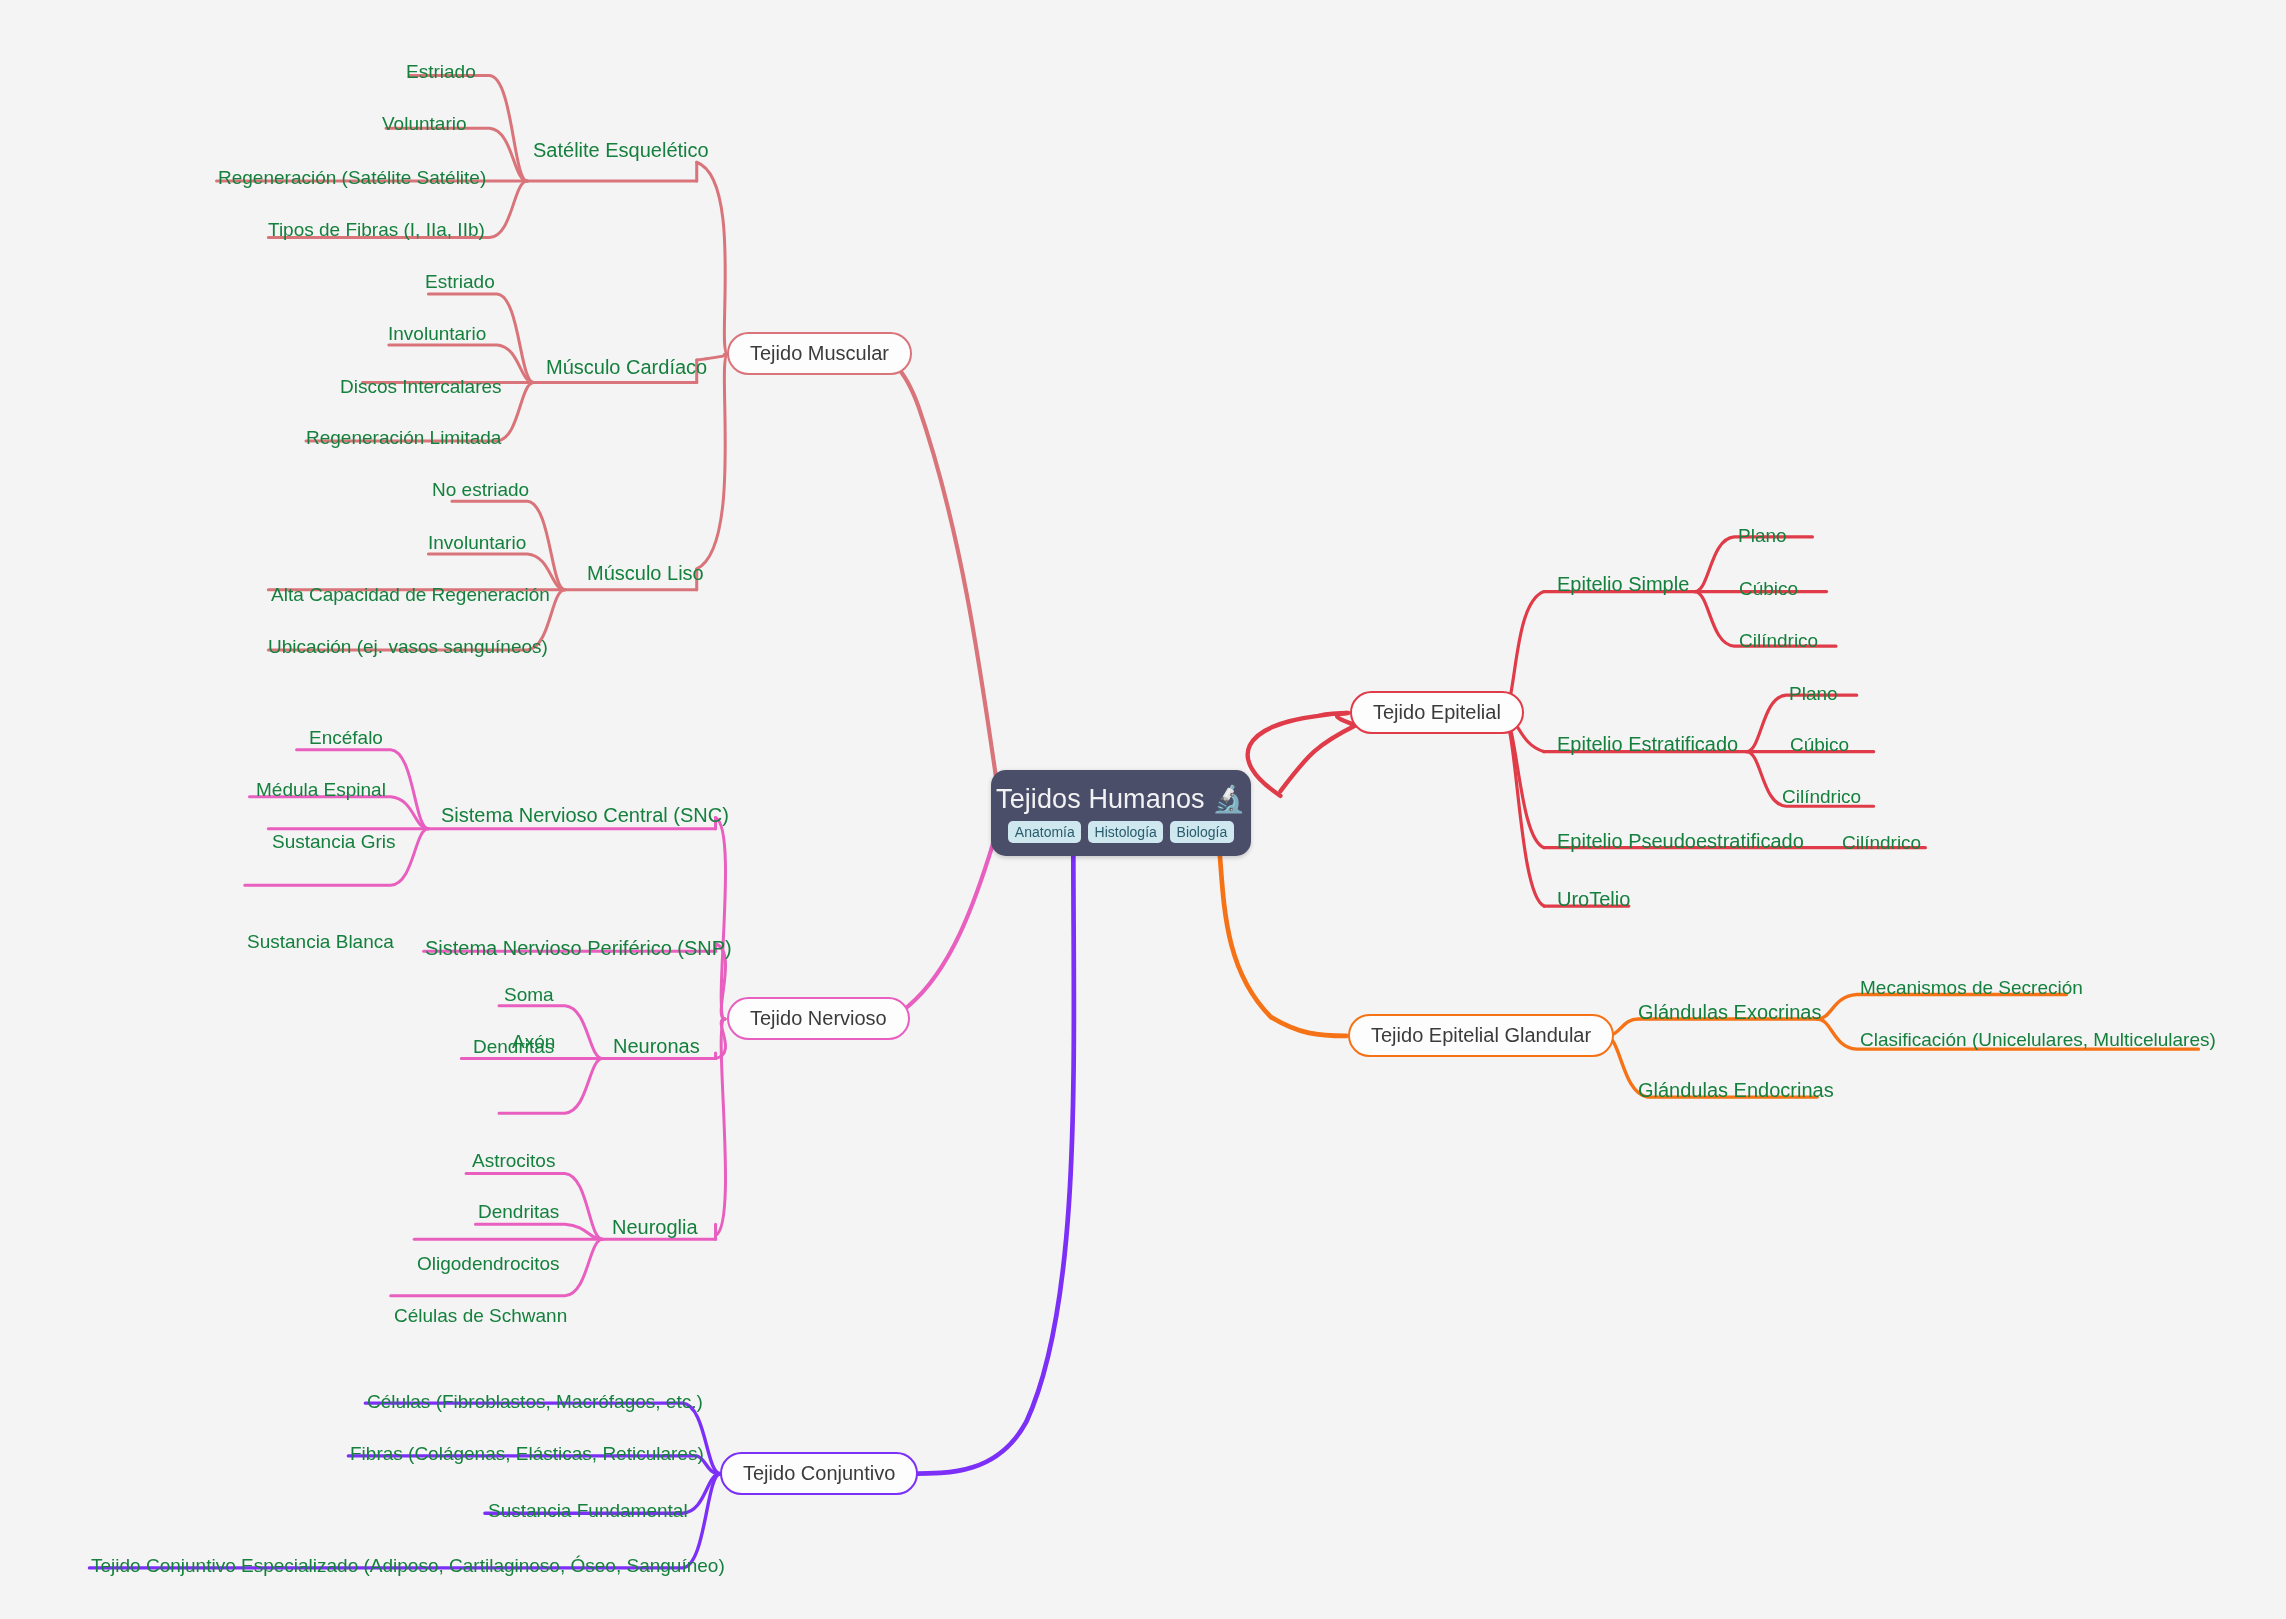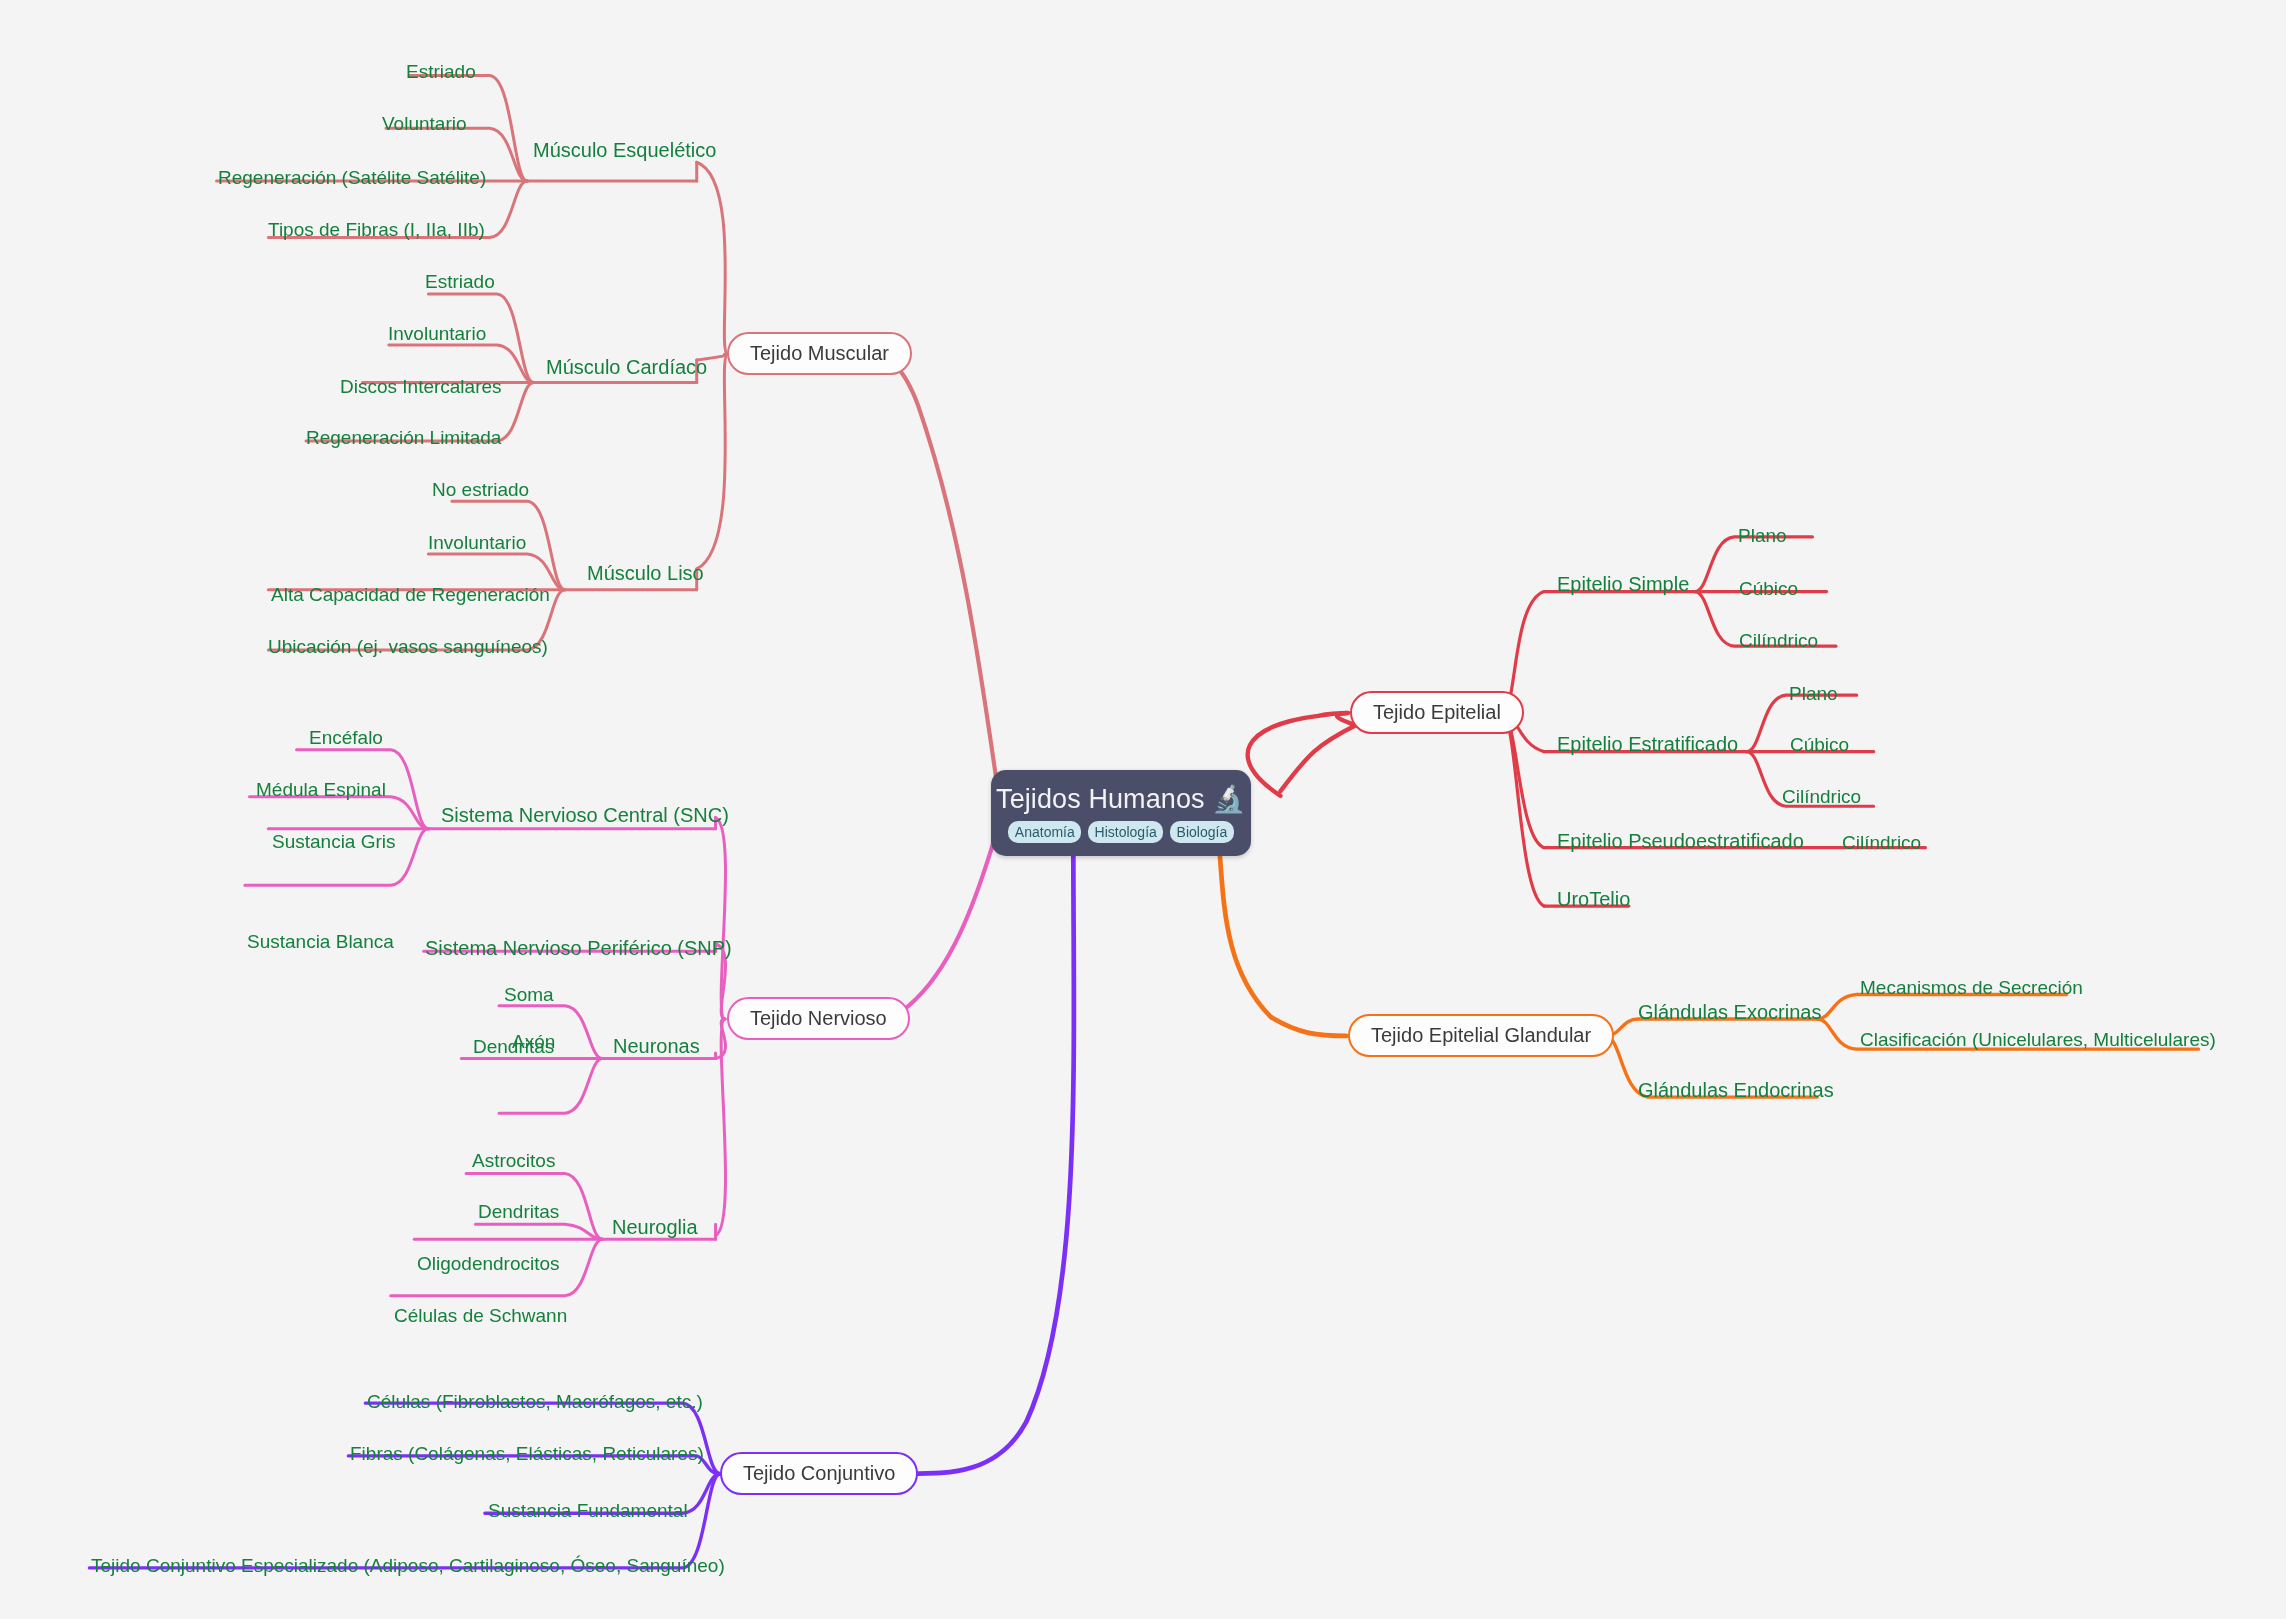--- a/index.html
+++ b/index.html
@@ -24,21 +24,21 @@
     box-shadow:0 1.9px 4.7px rgba(0,0,0,.18);
   }
   .root-title{
     color:#f2f2f4;font-size:27px;line-height:1.05;white-space:nowrap;
     letter-spacing:0.1px;
   }
   .root-tags{display:flex;gap:6.6px;}
   .root-tag{
     background:#cfe8f0;color:#2b5c6b;
     font-size:14px;line-height:1;
-    padding:3.8px 6.6px 4.7px 6.6px;border-radius:10px;white-space:nowrap;
+    padding:3.8px 6.6px 4.7px 6.6px;border-radius:5px;white-space:nowrap;
   }
 
   
   .pill{
     position:absolute;
     background:#fdfdfd;
     border-radius:22.6px;
     border:2.8px solid #999;
     padding:0 21px;
     height:43px;
@@ -181,21 +181,21 @@
     <div class="root-title">Tejidos Humanos 🔬</div>
     <div class="root-tags">
       <span class="root-tag">Anatomía</span>
       <span class="root-tag">Histología</span>
       <span class="root-tag">Biología</span>
     </div>
   </div>
 
   <div class="pill" style="left:727px;top:332px;border-color:#d9747a;">Tejido Muscular</div>
 
-  <div class="leaf mid" style="left:533px;top:140px;">Músculo Esquelético</div>
+  <div class="leaf mid" style="left:533px;top:140px;">Satélite Esquelético</div>
   <div class="leaf" style="left:406px;top:62px;">Estriado</div>
   <div class="leaf" style="left:382px;top:114px;">Voluntario</div>
   <div class="leaf" style="left:218px;top:168px;">Regeneración (Satélite Satélite)</div>
   <div class="leaf" style="left:268px;top:220px;">Tipos de Fibras (I, IIa, IIb)</div>
 
   <div class="leaf mid" style="left:546px;top:357px;">Músculo Cardíaco</div>
   <div class="leaf" style="left:425px;top:272px;">Estriado</div>
   <div class="leaf" style="left:388px;top:324px;">Involuntario</div>
   <div class="leaf" style="left:340px;top:377px;">Discos Intercalares</div>
   <div class="leaf" style="left:306px;top:428px;">Regeneración Limitada</div>

